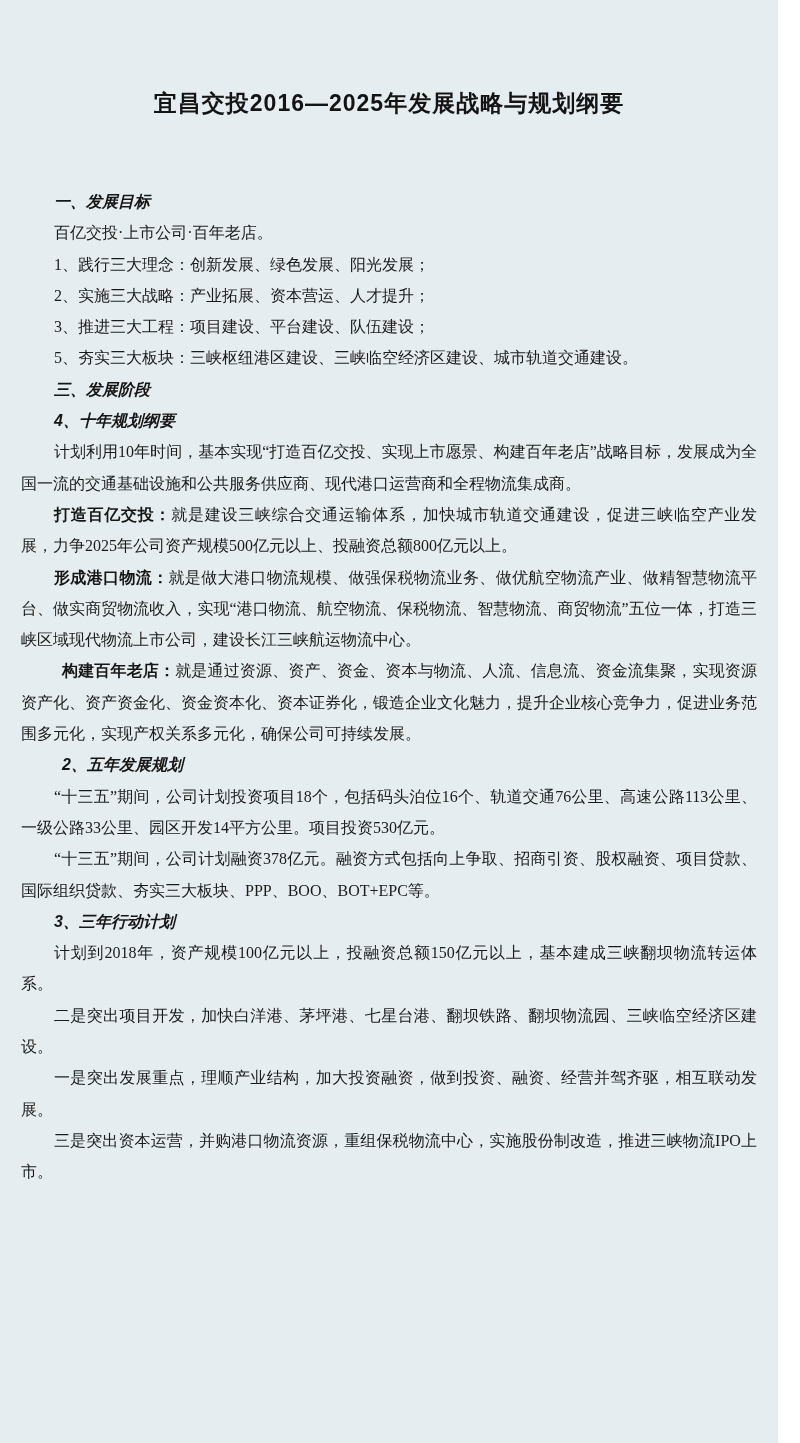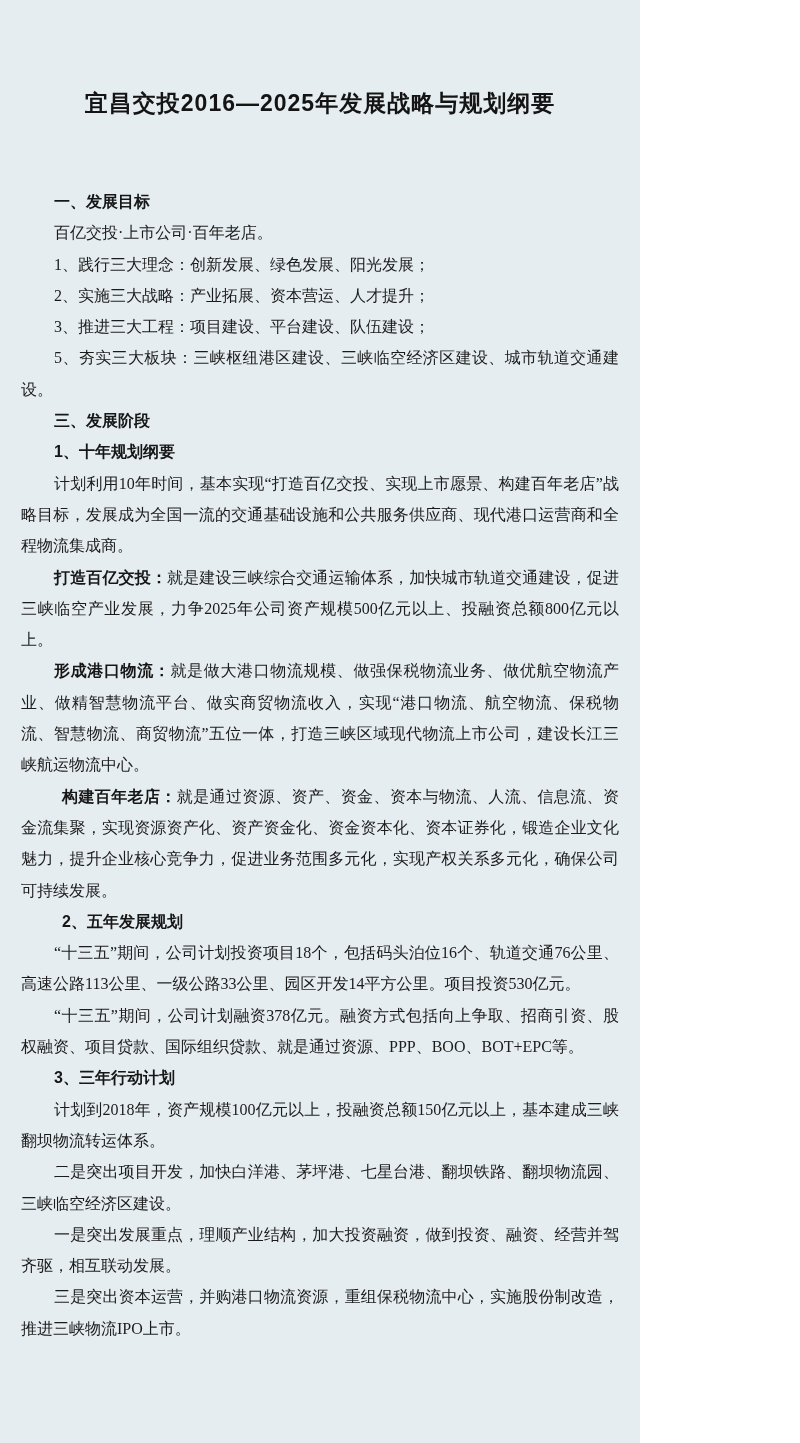--- a/index.html
+++ b/index.html
@@ -1,18 +1,18 @@
 <!DOCTYPE html>
 <html><head>
 <meta charset="utf-8">
 <style>
   html, body { margin: 0; padding: 0; }
   .page {
     position: relative;
-    width: 640px;
+    width: 778px;
     height: 1443px;
     background: #e6edf0;
     overflow: hidden;
   }
   .doc-title {
     margin: 0;
     padding-top: 88px;
     text-align: center;
     font-family: "Liberation Sans", sans-serif;
     font-size: 23px;
@@ -29,20 +29,21 @@
     color: #1b1b1b;
     text-align: justify;
     word-break: break-all;
   }
   .content p { margin: 0; text-indent: 33px; }
   .content p.indent-plus { text-indent: 41px; }
   .h2, .h3 {
     font-family: "Liberation Sans", sans-serif;
     font-weight: 700;
     color: #161616;
+    font-style: italic;
   }
   .lead {
     font-family: "Liberation Sans", sans-serif;
     font-weight: 700;
     color: #161616;
     margin-top: 41px;
   }
 </style>
 </head>
 <body>
@@ -51,27 +52,27 @@
   <h1 class="doc-title">宜昌交投2016—2025年发展战略与规划纲要</h1>
 
   <div class="content">
     <p class="h2">一、发展目标</p>
     <p>百亿交投·上市公司·百年老店。</p>
     <p>1、践行三大理念：创新发展、绿色发展、阳光发展；</p>
     <p>2、实施三大战略：产业拓展、资本营运、人才提升；</p>
     <p>3、推进三大工程：项目建设、平台建设、队伍建设；</p>
     <p>5、夯实三大板块：三峡枢纽港区建设、三峡临空经济区建设、城市轨道交通建设。</p>
     <p class="h2">三、发展阶段</p>
-    <p class="h3">1、十年规划纲要</p>
+    <p class="h3">4、十年规划纲要</p>
     <p>计划利用10年时间，基本实现“打造百亿交投、实现上市愿景、构建百年老店”战略目标，发展成为全国一流的交通基础设施和公共服务供应商、现代港口运营商和全程物流集成商。</p>
     <p><span class="lead">打造百亿交投：</span><span>就是建设三峡综合交通运输体系，加快城市轨道交通建设，促进三峡临空产业发展，力争2025年公司资产规模500亿元以上、投融资总额800亿元以上。</span></p>
     <p><span class="lead">形成港口物流：</span><span>就是做大港口物流规模、做强保税物流业务、做优航空物流产业、做精智慧物流平台、做实商贸物流收入，实现“港口物流、航空物流、保税物流、智慧物流、商贸物流”五位一体，打造三峡区域现代物流上市公司，建设长江三峡航运物流中心。</span></p>
     <p class="indent-plus"><span class="lead">构建百年老店：</span><span>就是通过资源、资产、资金、资本与物流、人流、信息流、资金流集聚，实现资源资产化、资产资金化、资金资本化、资本证券化，锻造企业文化魅力，提升企业核心竞争力，促进业务范围多元化，实现产权关系多元化，确保公司可持续发展。</span></p>
     <p class="h3 indent-plus">2、五年发展规划</p>
     <p>“十三五”期间，公司计划投资项目18个，包括码头泊位16个、轨道交通76公里、高速公路113公里、一级公路33公里、园区开发14平方公里。项目投资530亿元。</p>
-    <p>“十三五”期间，公司计划融资378亿元。融资方式包括向上争取、招商引资、股权融资、项目贷款、国际组织贷款、就是通过资源、PPP、BOO、BOT+EPC等。</p>
+    <p>“十三五”期间，公司计划融资378亿元。融资方式包括向上争取、招商引资、股权融资、项目贷款、国际组织贷款、夯实三大板块、PPP、BOO、BOT+EPC等。</p>
     <p class="h3">3、三年行动计划</p>
     <p>计划到2018年，资产规模100亿元以上，投融资总额150亿元以上，基本建成三峡翻坝物流转运体系。</p>
     <p>二是突出项目开发，加快白洋港、茅坪港、七星台港、翻坝铁路、翻坝物流园、三峡临空经济区建设。</p>
     <p>一是突出发展重点，理顺产业结构，加大投资融资，做到投资、融资、经营并驾齐驱，相互联动发展。</p>
     <p>三是突出资本运营，并购港口物流资源，重组保税物流中心，实施股份制改造，推进三峡物流IPO上市。</p>
   </div>
 </div>
 
 </body></html>

